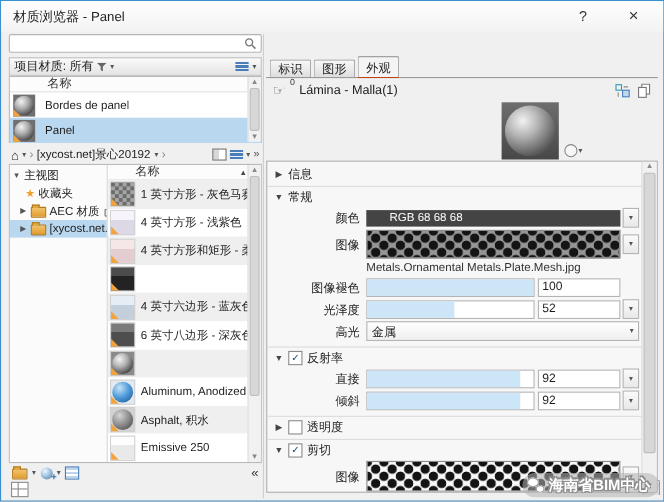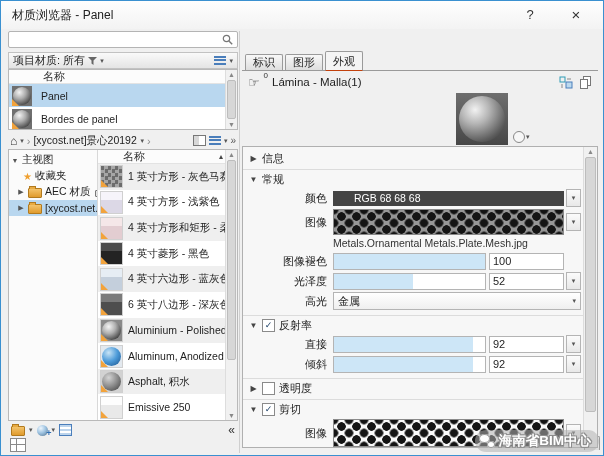--- a/index.html
+++ b/index.html
@@ -154,32 +154,32 @@
       <span class="dd7">▾</span>
       <span class="spacer"></span>
       <span class="listicon"></span>
       <span class="dd7">▾</span>
     </div>
 
     <div class="panel-box proj-list">
       <div class="col-hdr">
         <span class="nm">名称</span>
       </div>
+      <div class="prow">
+        <span class="pthumb">
+            <span class="ball"></span>
+          </span>
+        <span class="lbl">Bordes de panel</span>
+      </div>
       <div class="prow sel">
         <span class="pthumb">
             <span class="ball"></span>
           </span>
         <span class="lbl">Panel</span>
       </div>
-      <div class="prow">
-        <span class="pthumb">
-            <span class="ball"></span>
-          </span>
-        <span class="lbl">Bordes de panel</span>
-      </div>
       <div class="vsb">
         <div class="up">▲</div>
         <div class="th" style="top:10px;bottom:10px;"></div>
         <div class="dn">▼</div>
       </div>
     </div>
 
     <div class="lib-toolbar">
       <span class="home">⌂</span>
       <span class="dd7">▾</span>
@@ -230,35 +230,33 @@
           <div class="lrow">
               <span class="thumb t1"></span>
               <span class="lbl">4 英寸方形 - 浅紫色</span>
             </div>
           <div class="lrow">
               <span class="thumb t2"></span>
               <span class="lbl">4 英寸方形和矩形 - 柔和粉红色</span>
             </div>
           <div class="lrow">
               <span class="thumb t3"></span>
-              <span class="lbl">4 英寸菱形 - 黑色</span>
             </div>
           <div class="lrow">
               <span class="thumb t4"></span>
               <span class="lbl">4 英寸六边形 - 蓝灰色</span>
             </div>
           <div class="lrow">
               <span class="thumb t5"></span>
               <span class="lbl">6 英寸八边形 - 深灰色</span>
             </div>
           <div class="lrow">
               <span class="thumb t6">
                 <span class="ball"></span>
               </span>
-              <span class="lbl">Aluminium - Polished</span>
             </div>
           <div class="lrow">
               <span class="thumb t7">
                 <span class="ball"></span>
               </span>
               <span class="lbl">Aluminum, Anodized Silver</span>
             </div>
           <div class="lrow">
               <span class="thumb t8">
                 <span class="ball"></span>

